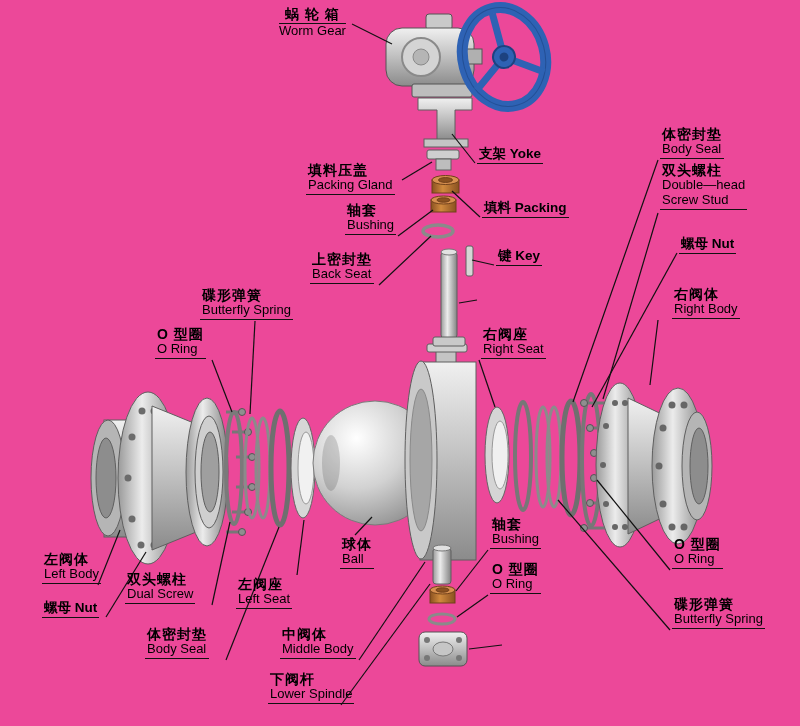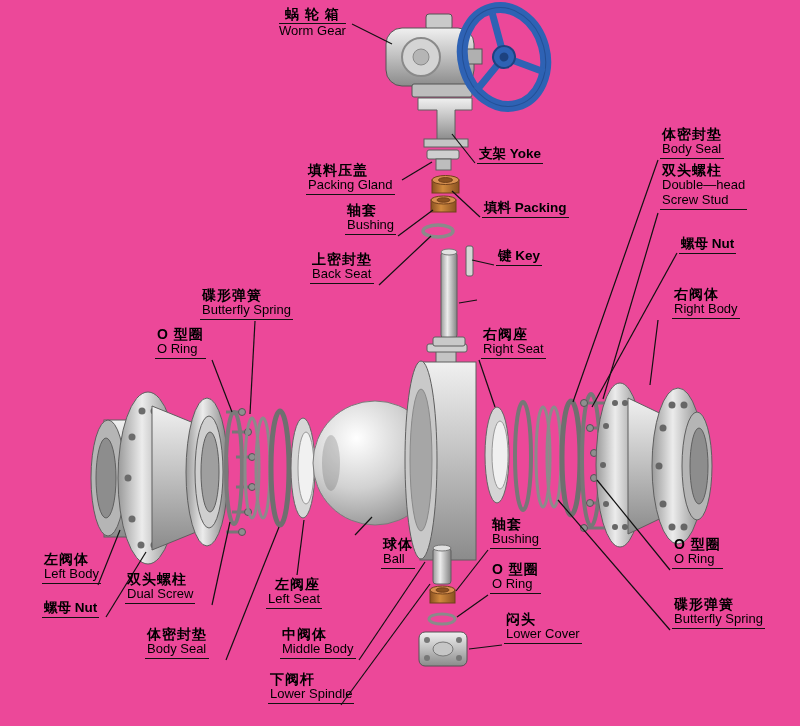--- a/index.html
+++ b/index.html
@@ -346,49 +346,45 @@
 
 <div class="lbl" style="left:42px;top:600px;">
   <span class="mix">螺母 Nut</span>
 </div>
 
 <div class="lbl" style="left:145px;top:626px;">
   <span class="zh">体密封垫</span>
   <span class="en">Body Seal</span>
 </div>
 
-<div class="lbl" style="left:340px;top:536px;margin-left:41px;">
+<div class="lbl" style="left:340px;top:536px;">
   <span class="zh">球体</span>
   <span class="en">Ball</span>
 </div>
 
-<div class="lbl" style="left:266px;top:576px;text-align:right;">
+<div class="lbl" style="left:236px;top:576px;">
   <span class="zh">左阀座</span>
   <span class="en">Left Seat</span>
 </div>
 
 <div class="lbl" style="left:280px;top:626px;">
   <span class="zh">中阀体</span>
   <span class="en">Middle Body</span>
 </div>
 
 <div class="lbl" style="left:490px;top:516px;">
   <span class="zh">轴套</span>
   <span class="en">Bushing</span>
 </div>
 
 <div class="lbl" style="left:490px;top:561px;">
   <span class="zh">O 型圈</span>
   <span class="en">O Ring</span>
 </div>
 
-<div class="lbl" style="left:504px;top:611px;">
-  <span class="zh">闷头</span>
-  <span class="en">Lower Cover</span>
-</div>
 
 <div class="lbl" style="left:260px;top:671px;margin-left:8px;">
   <span class="zh">下阀杆</span>
   <span class="en">Lower Spindle</span>
 </div>
 
 <div class="lbl" style="left:672px;top:536px;">
   <span class="zh">O 型圈</span>
   <span class="en">O Ring</span>
 </div>

